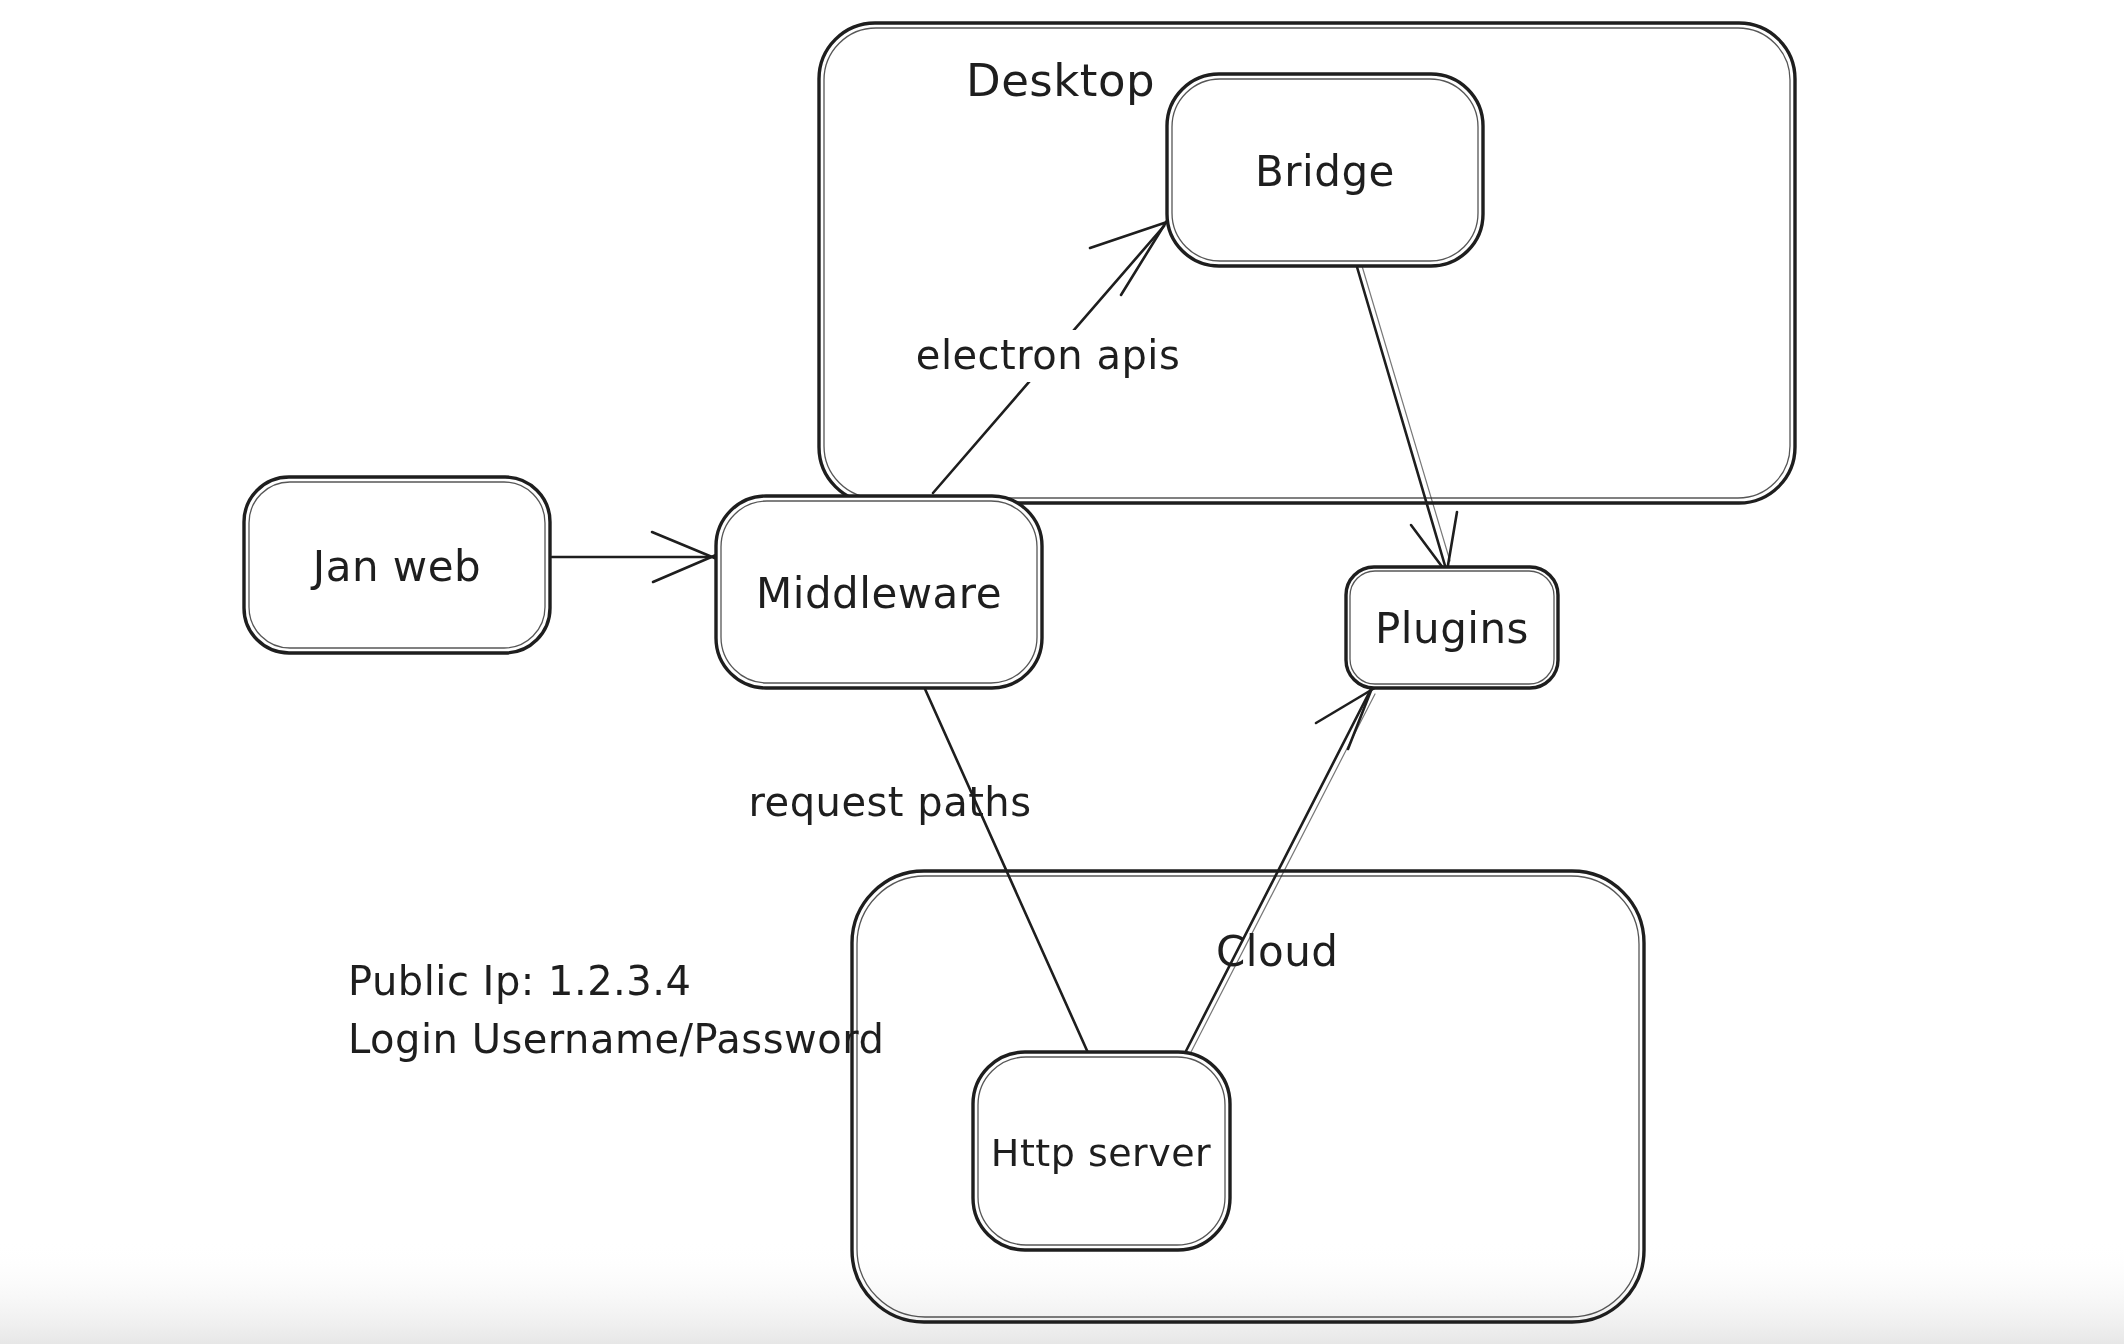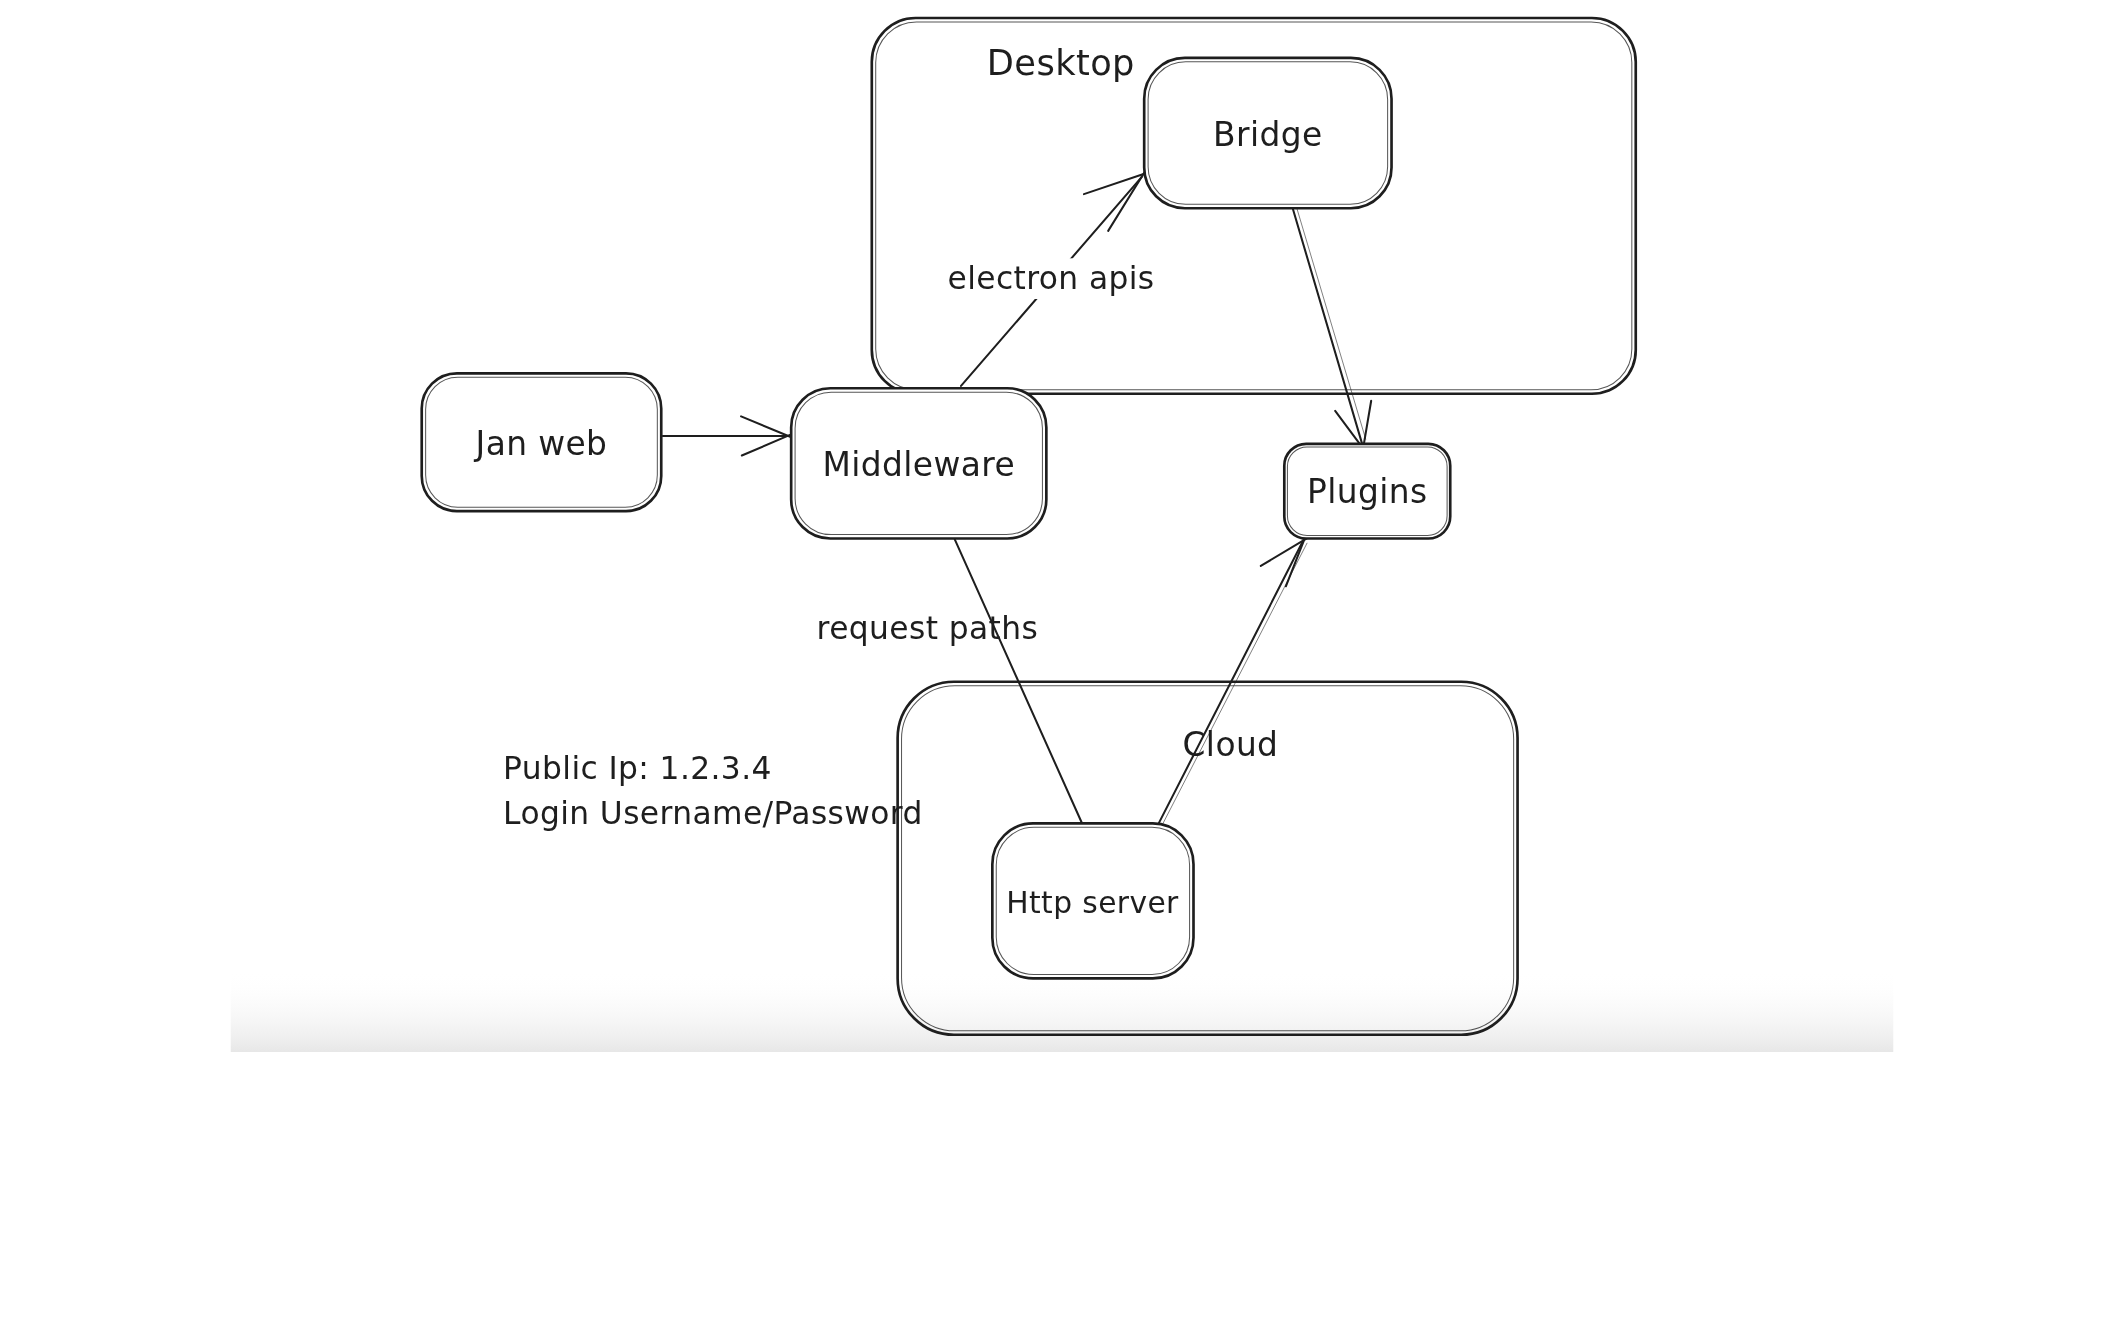--- a/index.html
+++ b/index.html
@@ -1,20 +1,20 @@
 <!DOCTYPE html>
 <html style="--ink: #1e1e1e;"><head>
 <meta charset="utf-8">
 <style>
   :root { --ink: #1e1e1e; }
   html, body { margin: 0; padding: 0; background: #ffffff; }
   .stage {
     position: relative;
     width: 2124px;
-    height: 1052px;
+    height: 1344px;
     background: #ffffff;
     overflow: hidden;
     font-family: "DejaVu Sans", sans-serif;
   }
   svg { display: block; width: 100%; height: 100%; }
   .shape {
     fill: none;
     stroke: var(--ink);
     stroke-width: 3.4;
     stroke-linecap: round;

